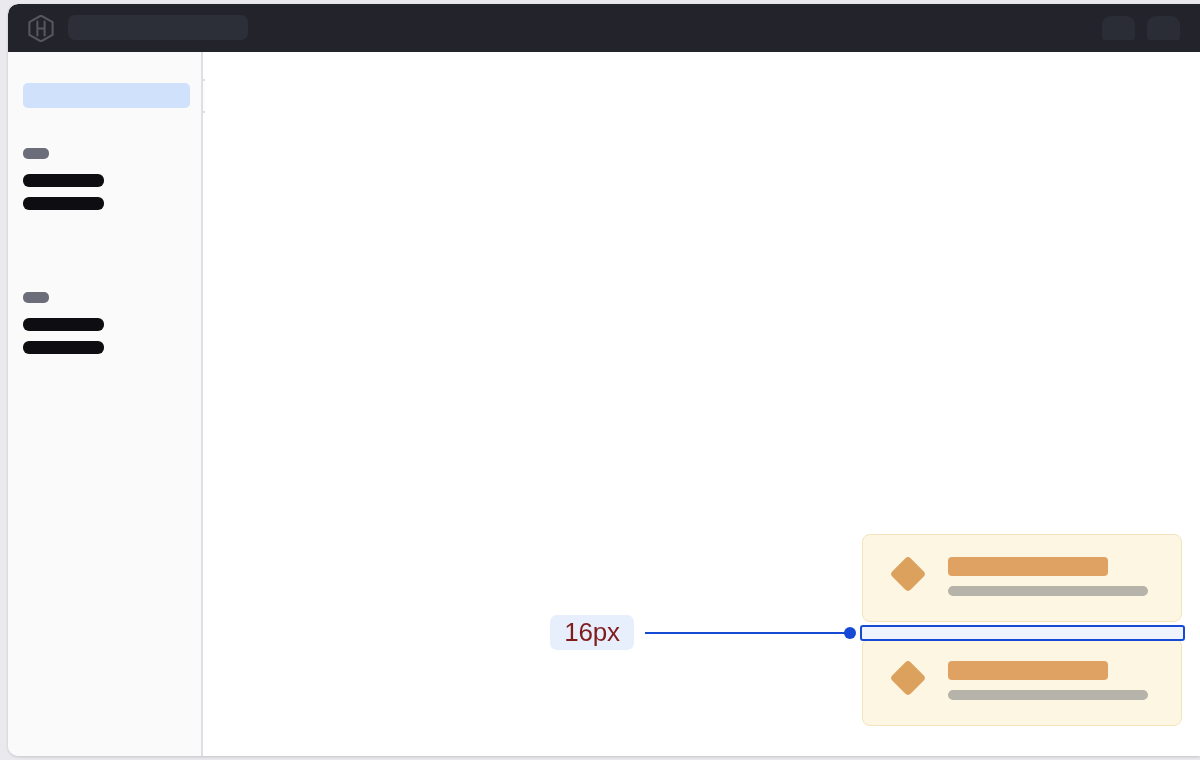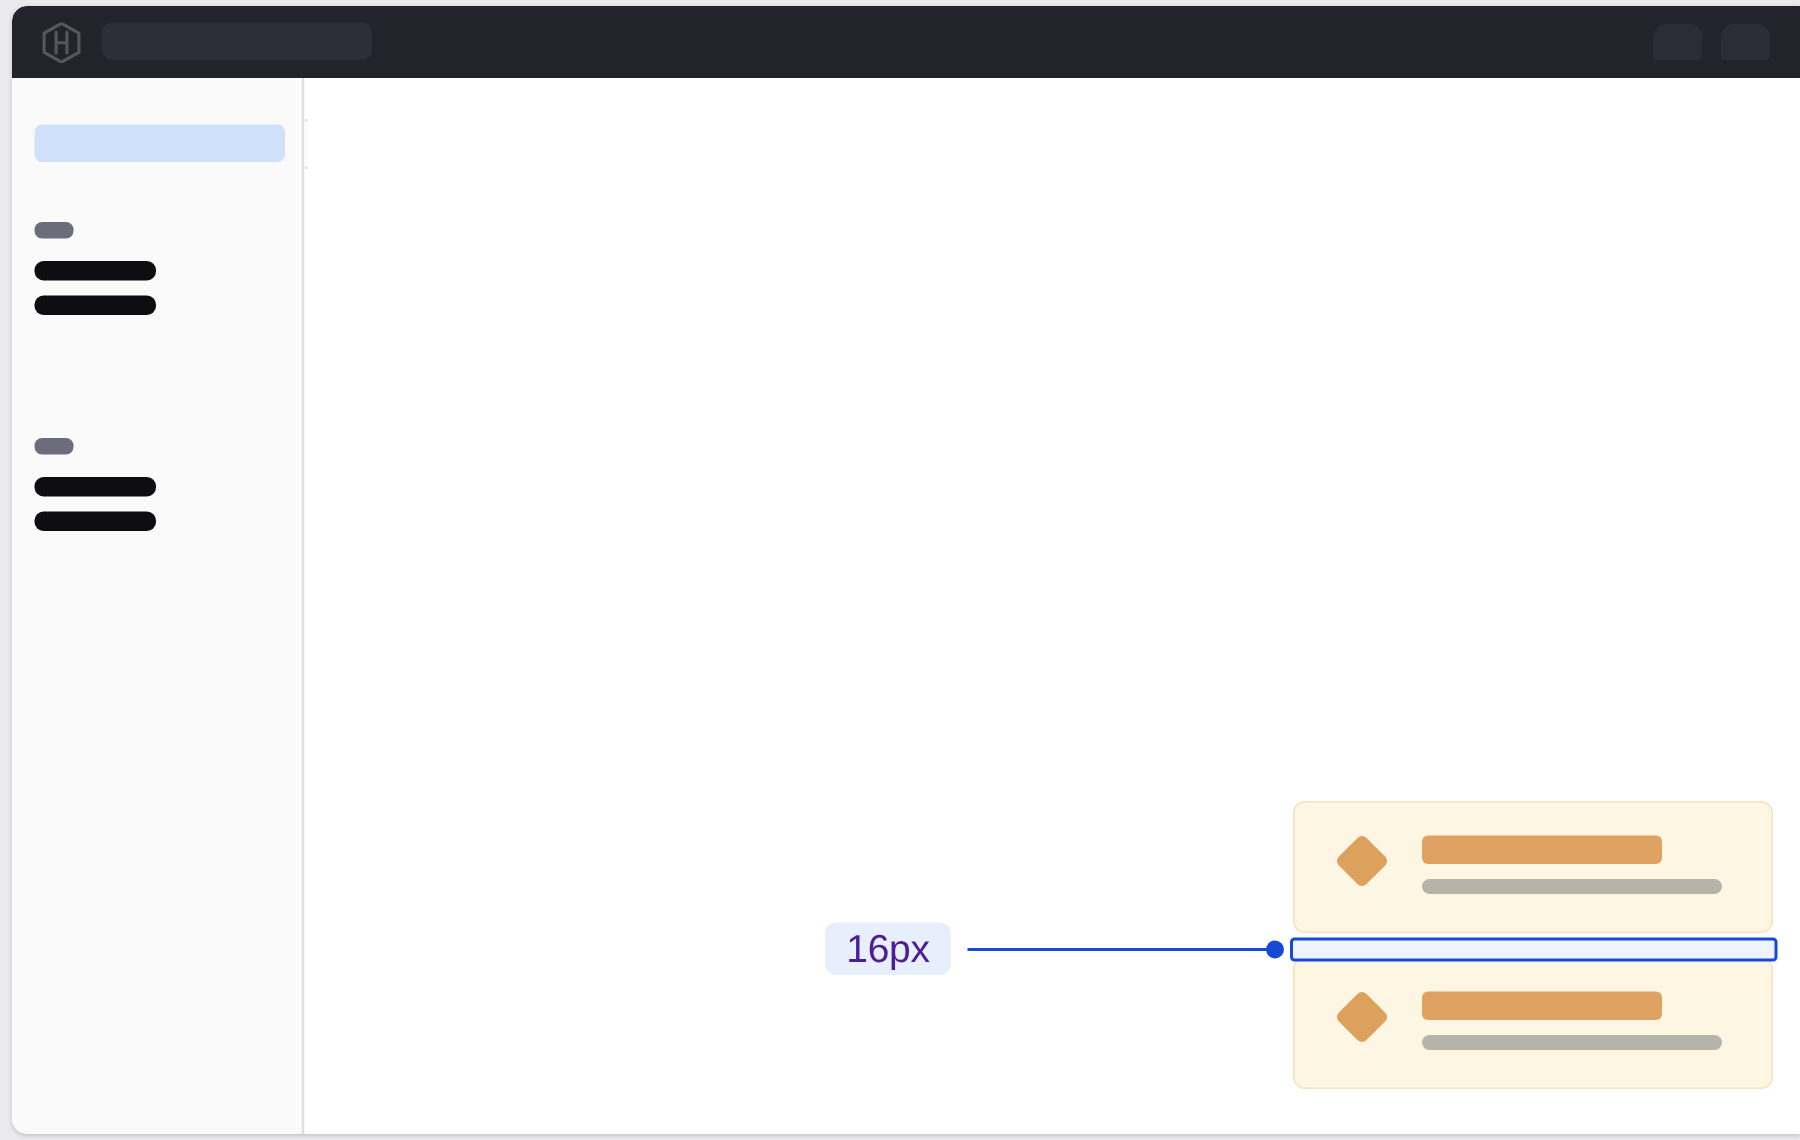--- a/index.html
+++ b/index.html
@@ -212,21 +212,21 @@
   }
 
   #measure-value-chip {
     position: absolute;
     left: 345px;
     top: 563px;
     min-width: 84px;
     height: 35px;
     background: #e8effc;
     border-radius: 7px;
-    color: #4c1d95;
+    color: #7f1d1d;
     font-size: 26px;
     line-height: 35px;
     text-align: center;
     font-family: "Liberation Sans", sans-serif;
     letter-spacing: -0.2px;
   }
 </style>
 </head>
 <body>
 

